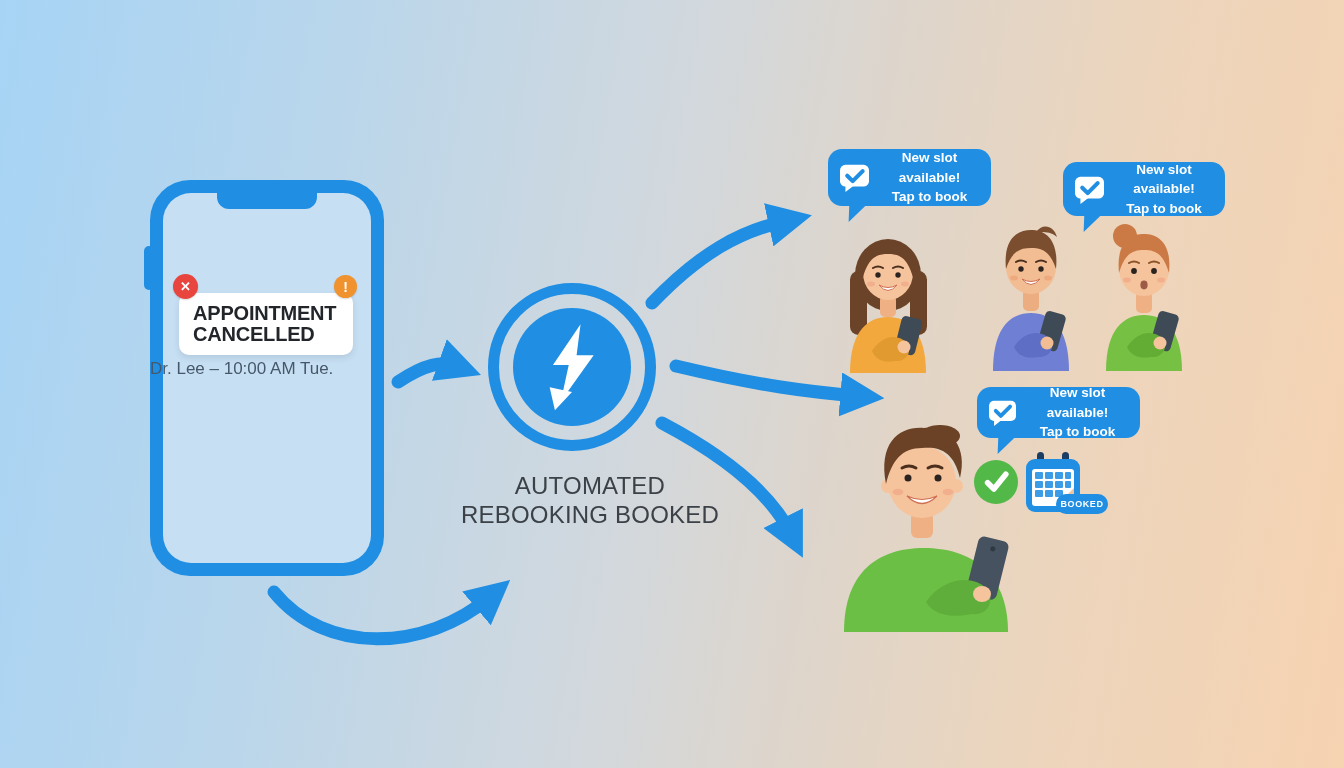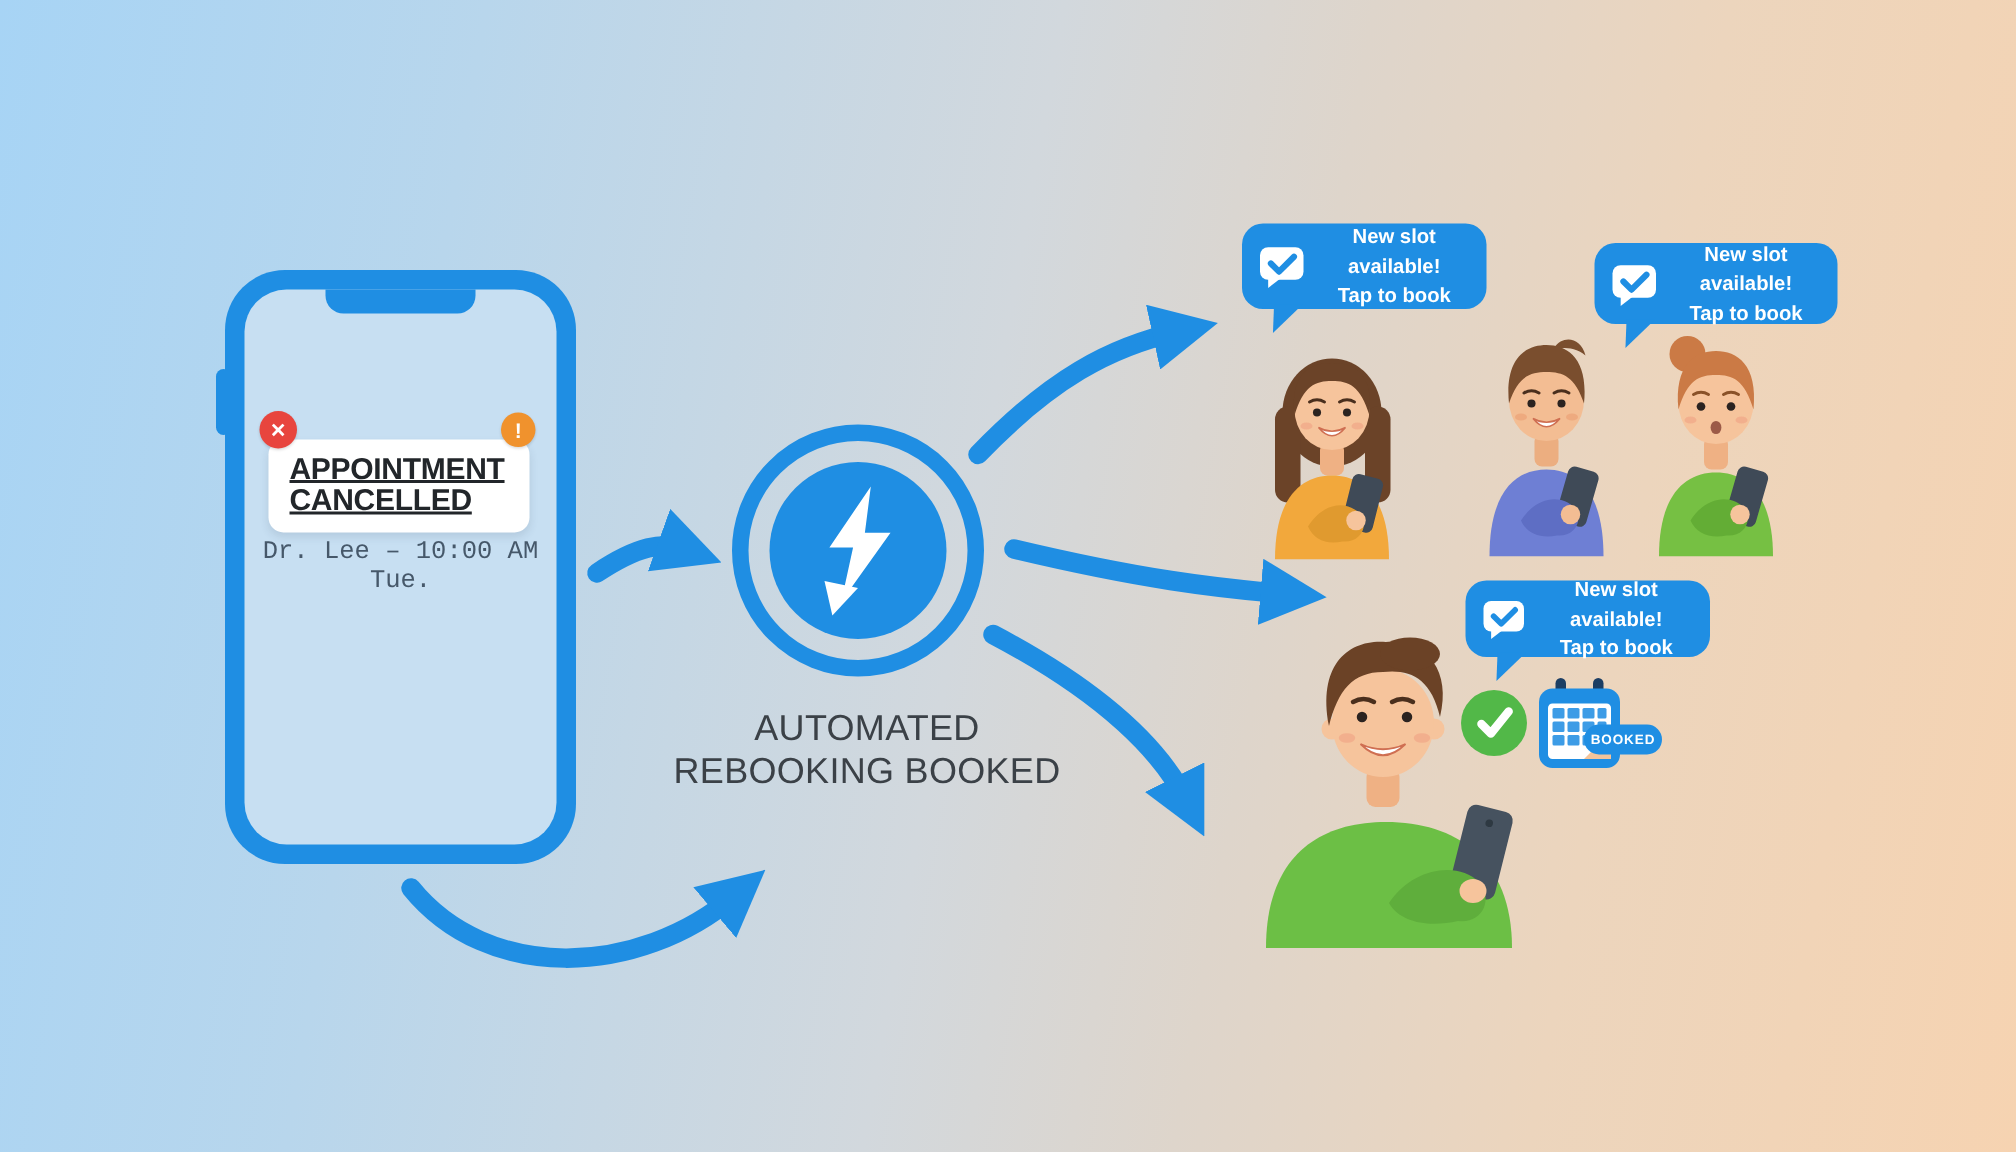--- a/index.html
+++ b/index.html
@@ -24,49 +24,49 @@
   
   .phone{position:absolute;left:150px;top:180px;width:234px;height:396px;
     background:var(--blue);border-radius:40px;z-index:2;}
   .phone-btn{position:absolute;left:144px;top:246px;width:10px;height:44px;background:var(--blue);border-radius:5px;z-index:1;}
   .phone-screen{position:absolute;inset:13px;background:var(--screen);border-radius:28px;}
   .notch{position:absolute;left:50%;top:0;transform:translateX(-50%);width:100px;height:16px;
     background:var(--blue);border-radius:0 0 12px 12px;}
   .notif-card{position:absolute;left:179px;top:293px;width:174px;height:62px;background:#fff;
     border-radius:10px;z-index:3;box-shadow:0 3px 6px rgba(40,60,80,.12);
     display:flex;align-items:center;padding-left:14px;}
-  .notif-title{font-size:20px;font-weight:800;line-height:1.07;color:var(--ink);letter-spacing:-.2px;width:146px;text-decoration:underline;}
+  .notif-title{font-size:20px;font-weight:800;line-height:1.07;color:var(--ink);letter-spacing:-.2px;width:146px;}
   .badge{position:absolute;border-radius:50%;display:flex;align-items:center;justify-content:center;
     color:#fff;font-weight:800;z-index:4;box-shadow:0 1px 2px rgba(0,0,0,.15);}
   .badge-red{left:-6px;top:-19px;width:25px;height:25px;background:var(--red);font-size:13px;}
   .badge-orange{left:155px;top:-18px;width:23px;height:23px;background:var(--orange);font-size:14px;}
-  .notif-sub{position:absolute;left:150px;top:359px;width:234px;text-align:center;z-index:3;
-    font-size:17px;font-weight:500;color:var(--sub);font-family:Liberation Mono, monospace;}
+  .notif-sub{position:absolute;left:150px;top:359px;width:234px;text-align:left;z-index:3;
+    font-size:17px;font-weight:500;color:var(--sub);}
   
   .hub-ring{position:absolute;left:488px;top:283px;width:168px;height:168px;border-radius:50%;
     border:11px solid var(--blue);z-index:2;}
   .hub-core{position:absolute;left:513px;top:308px;width:118px;height:118px;border-radius:50%;
     background:var(--blue);z-index:2;display:flex;align-items:center;justify-content:center;}
-  .hub-label{position:absolute;left:428px;top:471px;width:300px;text-align:center;z-index:2;
+  .hub-label{position:absolute;left:440px;top:471px;width:300px;text-align:center;z-index:2;
     font-size:24px;font-weight:500;color:var(--label);line-height:1.22;letter-spacing:.2px;}
   
   .bubble{position:absolute;background:var(--blue);border-radius:14px;z-index:4;
     display:flex;align-items:center;gap:8px;padding:7px 10px 7px 11px;color:#fff;}
   .bubble::after{content:"";position:absolute;bottom:-16px;left:19px;width:0;height:0;
     border-top:19px solid var(--blue);border-right:15px solid transparent;
     border-left:4px solid transparent;transform:skewX(-14deg);}
   .bubble-text{font-size:13.5px;font-weight:700;line-height:1.45;text-align:center;flex:1;}
   .bubble-1{left:828px;top:149px;width:163px;height:57px;}
   .bubble-2{left:1063px;top:162px;width:162px;height:54px;}
   .bubble-3{left:977px;top:387px;width:163px;height:51px;}
   
   .check-circle{position:absolute;left:974px;top:460px;width:44px;height:44px;border-radius:50%;
     background:var(--green);z-index:4;display:flex;align-items:center;justify-content:center;}
   .calendar{position:absolute;left:1026px;top:452px;z-index:4;}
-  .booked-pill{position:absolute;left:1056px;top:483px;width:52px;height:20px;border-radius:10px;
+  .booked-pill{position:absolute;left:1056px;top:494px;width:52px;height:20px;border-radius:10px;
     background:var(--blue);color:#fff;font-size:9px;font-weight:800;letter-spacing:.6px;
     display:flex;align-items:center;justify-content:center;z-index:5;}
   
   .person{position:absolute;z-index:2;}
   .p1{left:836px;top:223px;width:105px;height:150px;}
   .p2{left:980px;top:217px;width:102px;height:154px;}
   .p3{left:1094px;top:219px;width:100px;height:152px;}
   .p4{left:836px;top:420px;width:190px;height:212px;}
 </style>
 </head>

